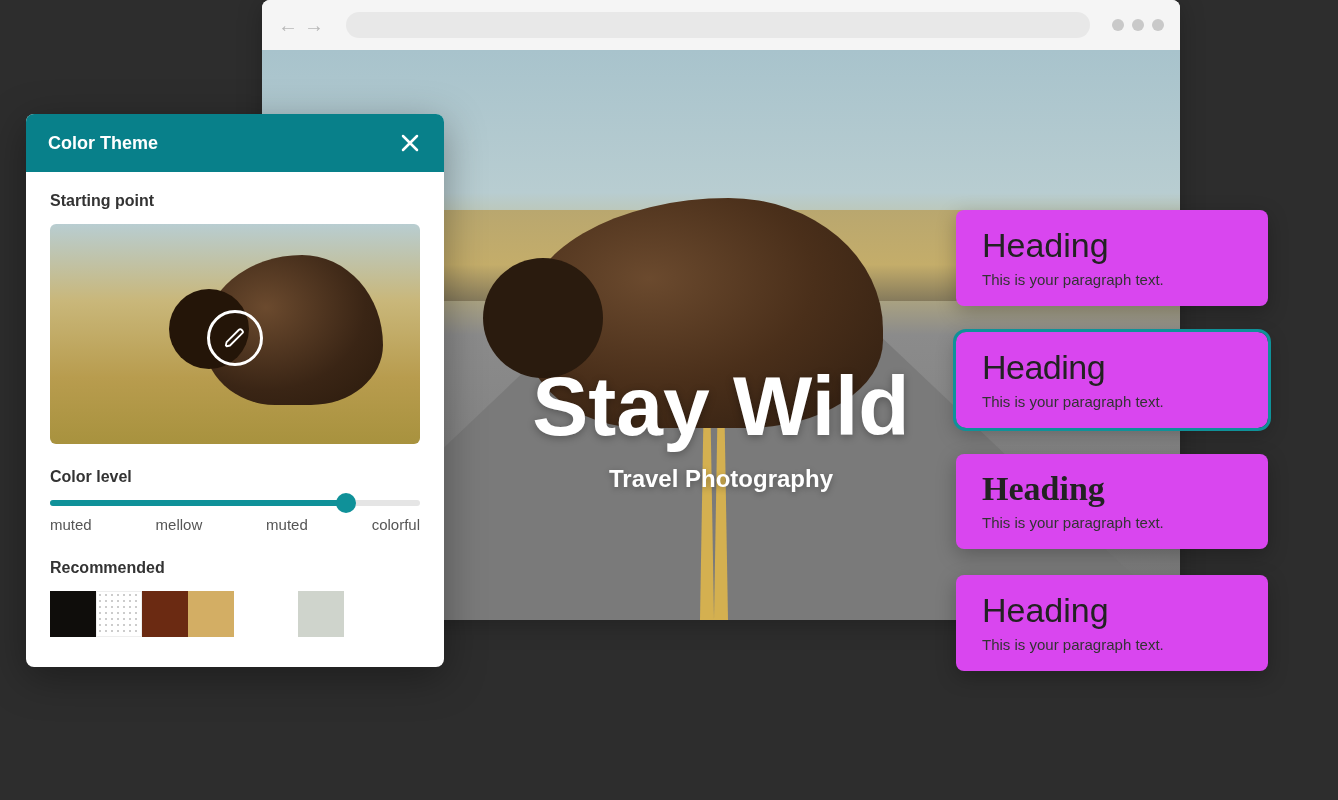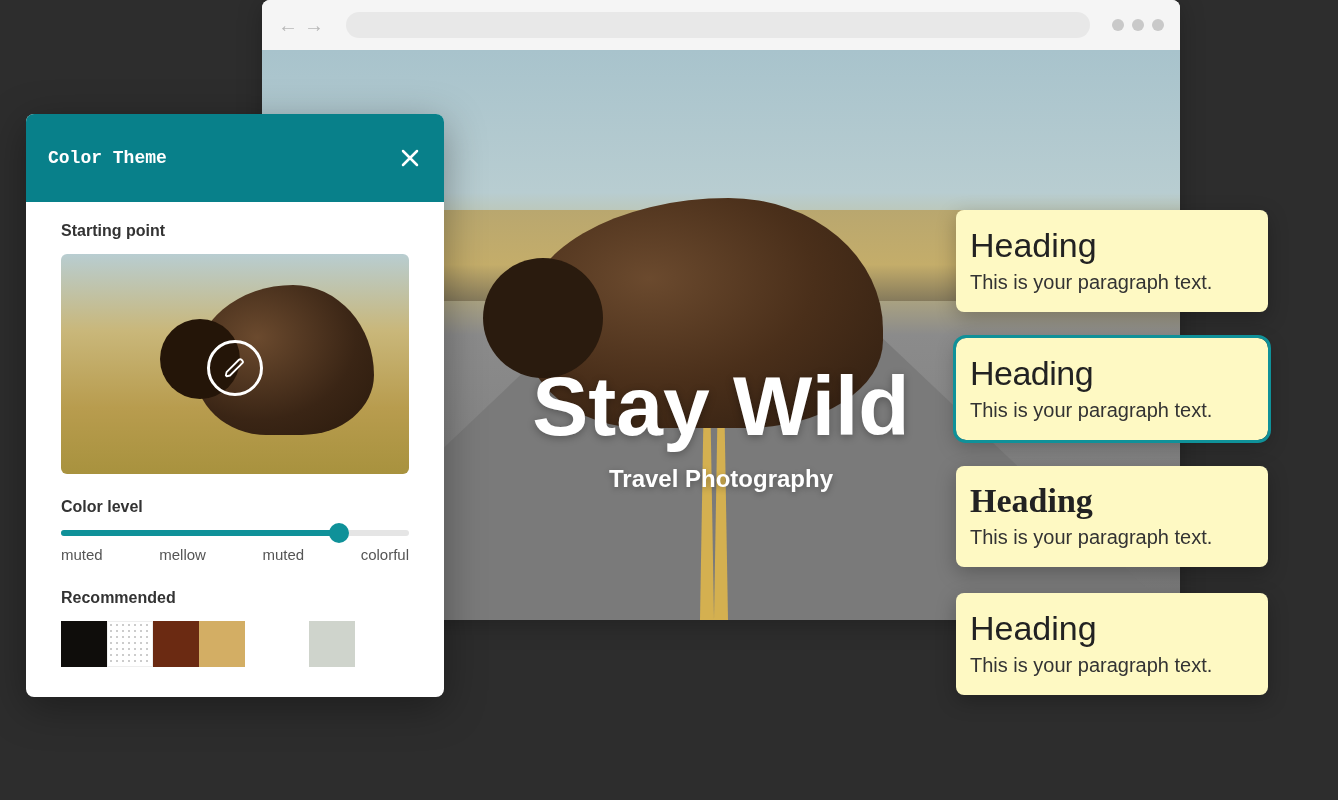--- a/index.html
+++ b/index.html
@@ -126,31 +126,30 @@
       border-radius: 8px;
       box-shadow: 0 10px 40px rgba(0,0,0,0.35);
       overflow: hidden;
     }
     .panel-head {
       background: #08808a;
       color: #fff;
       display: flex;
       align-items: center;
       justify-content: space-between;
-      padding: 32px 22px;
-      font-family: Liberation Mono, monospace;
+      padding: 17px 22px;
     }
     .panel-title { font-size: 18px; font-weight: 600; }
     .close-btn {
       width: 24px; height: 24px;
       display: flex; align-items: center; justify-content: center;
       cursor: pointer;
       font-size: 22px;
     }
-    .panel-body { padding: 20px 35px 30px; }
+    .panel-body { padding: 20px 24px 30px; }
     .section-label {
       font-size: 16px;
       font-weight: 600;
       color: #333;
       margin-bottom: 14px;
     }
     .thumb {
       width: 100%;
       height: 220px;
       border-radius: 6px;
@@ -236,32 +235,32 @@
     .font-cards {
       position: absolute;
       right: 70px;
       top: 210px;
       width: 312px;
       display: flex;
       flex-direction: column;
       gap: 26px;
     }
     .font-card {
-      background: #fef9c3;
+      background: #d946ef;
       border-radius: 8px;
-      padding: 16px 14px 18px;
+      padding: 16px 26px 18px;
       box-shadow: 0 6px 20px rgba(0,0,0,0.25);
       cursor: pointer;
     }
     .font-card.selected {
       outline: 3px solid #0f9199;
       border-radius: 10px;
     }
     .fc-heading { font-size: 34px; color: #222; margin-bottom: 6px; }
-    .fc-para { font-size: 20px; color: #333; }
+    .fc-para { font-size: 15px; color: #333; }
 
     .ff-sans  .fc-heading { font-family: Arial, Helvetica, sans-serif; font-weight: 400; }
     .ff-sans2 .fc-heading { font-family: "Segoe UI", Arial, sans-serif; font-weight: 400; letter-spacing: -0.5px; }
     .ff-serif .fc-heading { font-family: Georgia, "Times New Roman", serif; font-weight: 700; }
     .ff-sans3 .fc-heading { font-family: Verdana, Arial, sans-serif; font-weight: 400; }
   </style>
 </head>
 <body>
 
 <div class="browser">

